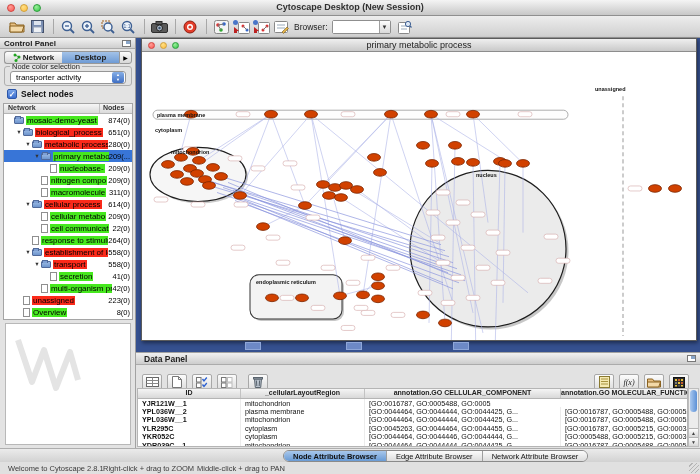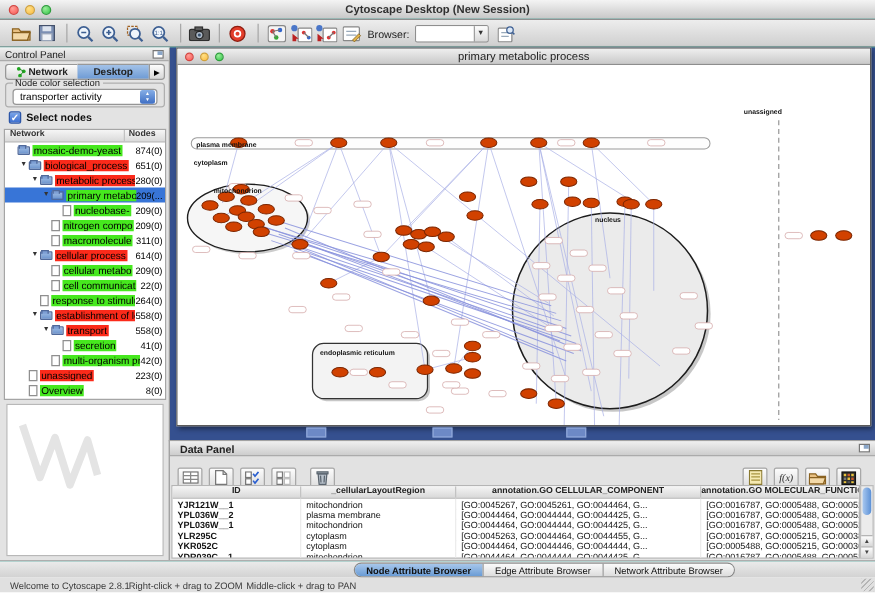--- a/index.html
+++ b/index.html
@@ -1,17 +1,17 @@
 <!DOCTYPE html>
 <html style="--tree_green: #46e81e; --tree_red: #fb2a1a; --selection_blue: #3875d7; --desktop_blue: #35508f; --node_fill: #d14100; --node_stroke: #7c2600; --edge_color: #a9b0e6; --tab_selected: #699bd5;"><head>
 <meta charset="utf-8">
 <style>
   *{margin:0;padding:0;box-sizing:border-box}
   html,body{width:700px;height:474px;overflow:hidden;font-family:"Liberation Sans",sans-serif}
-  .app{position:relative;width:700px;height:458px;background:#14b8a6}
+  .app{position:relative;width:700px;height:458px;background:#84cc16}
 
   
   .titlebar{position:absolute;left:0;top:0;width:700px;height:16px;
     background:linear-gradient(#f4f4f4,#c7c7c7);border-bottom:1px solid #8f8f8f}
   .light{position:absolute;top:4px;width:8px;height:8px;border-radius:50%}
   .light.red{left:7px;background:radial-gradient(circle at 35% 30%,#ff9f97,#fc5753);border:1px solid #d34440}
   .light.yellow{left:20px;background:radial-gradient(circle at 35% 30%,#ffe085,#fdbc40);border:1px solid #d0a03a}
   .light.green{left:33px;background:radial-gradient(circle at 35% 30%,#9bef9a,#33c748);border:1px solid #2d9e3c}
   .apptitle{position:absolute;left:0;top:2px;width:100%;text-align:center;font-size:9px;font-weight:bold;color:#303030}
 
@@ -23,21 +23,21 @@
   .tsep{width:1px;height:15px;background:#a8a8a8;margin:0 5px}
   .search-label{font-size:8.5px;color:#222;margin:0 4px 0 2px}
   .search-combo{display:flex;align-items:center;height:14px;border:1px solid #8f8f8f;background:#fff;border-radius:2px}
   .search-combo input{width:46px;height:12px;border:none;outline:none;font-size:8px;padding:0 2px;font-family:"Liberation Sans",sans-serif}
   .combo-arrow{width:11px;height:12px;border-left:1px solid #9f9f9f;background:linear-gradient(#fdfdfd,#d9d9d9);
     font-size:6px;display:flex;align-items:center;justify-content:center;color:#333}
 
   
   .cpanel{position:absolute;left:0;top:38px;width:136px;height:410px;background:#e3e3e3;border-right:1px solid #9a9a9a}
   .cp-header{position:absolute;left:0;top:0;width:100%;height:11px;background:linear-gradient(#f1f1f1,#cecece);
-    border-bottom:1px solid #ababab;font-size:8px;font-weight:normal;color:#222;padding:1px 0 0 4px}
+    border-bottom:1px solid #ababab;font-size:8px;font-weight:bold;color:#222;padding:1px 0 0 4px}
   .float-icon{position:absolute;right:4px;top:2px;width:9px;height:7px;border:1px solid #777;background:#fff}
   .float-icon::after{content:"";position:absolute;right:0;top:0;width:4px;height:3px;background:#8aa6c8}
   .cp-tabs{position:absolute;left:4px;top:13px;width:128px;height:13px;display:flex}
   .cp-tab{flex:1;border:1px solid #989898;border-right:none;background:linear-gradient(#fdfdfd,#d7d7d7);
     font-size:8px;font-weight:bold;color:#222;display:flex;align-items:center;justify-content:center;gap:2px;border-radius:3px 0 0 3px}
   .cp-tab + .cp-tab{border-radius:0;border-left:none;border-right:none}
   .cp-tab.selected{background:linear-gradient(#a3c2e8,#6e9bd5)}
   .cp-tab-arrow{width:13px;border:1px solid #989898;background:linear-gradient(#fdfdfd,#d7d7d7);
     font-size:6px;display:flex;align-items:center;justify-content:center;border-radius:0 3px 3px 0}
   .group{position:absolute;left:4px;top:24px;width:128px;height:24px;border:1px solid #afafaf;border-radius:3px;padding:0}
@@ -662,21 +662,20 @@
       <div class="dt-head">
         <span class="cell c0">ID</span>
         <span class="cell c1">_cellularLayoutRegion</span>
         <span class="cell c2">annotation.GO CELLULAR_COMPONENT</span>
         <span class="cell c3">annotation.GO MOLECULAR_FUNCTION</span>
       </div>
       <div>
           <div class="dt-row">
             <span class="cell c0">YJR121W__1</span>
             <span class="cell c1">mitochondrion</span>
-            <span class="cell c2">[GO:0045267, GO:0045261, GO:0044464, G...</span>
             <span class="cell c3">[GO:0016787, GO:0005488, GO:0005215, G...</span>
           </div>
           <div class="dt-row">
             <span class="cell c0">YPL036W__2</span>
             <span class="cell c1">plasma membrane</span>
             <span class="cell c2">[GO:0044464, GO:0044444, GO:0044425, G...</span>
             <span class="cell c3">[GO:0016787, GO:0005488, GO:0005215, G...</span>
           </div>
           <div class="dt-row">
             <span class="cell c0">YPL036W__1</span>

